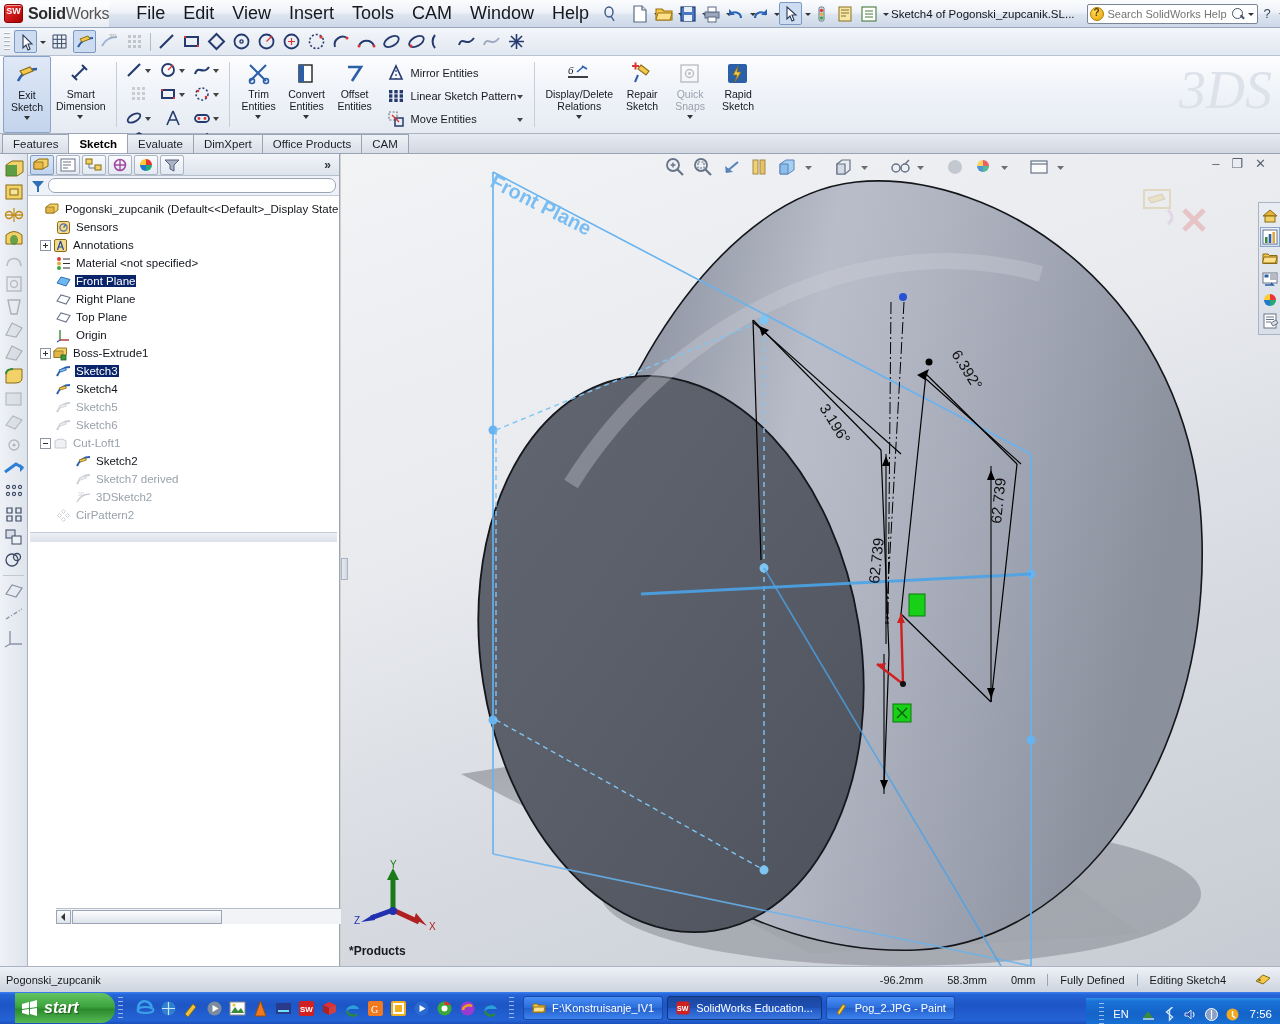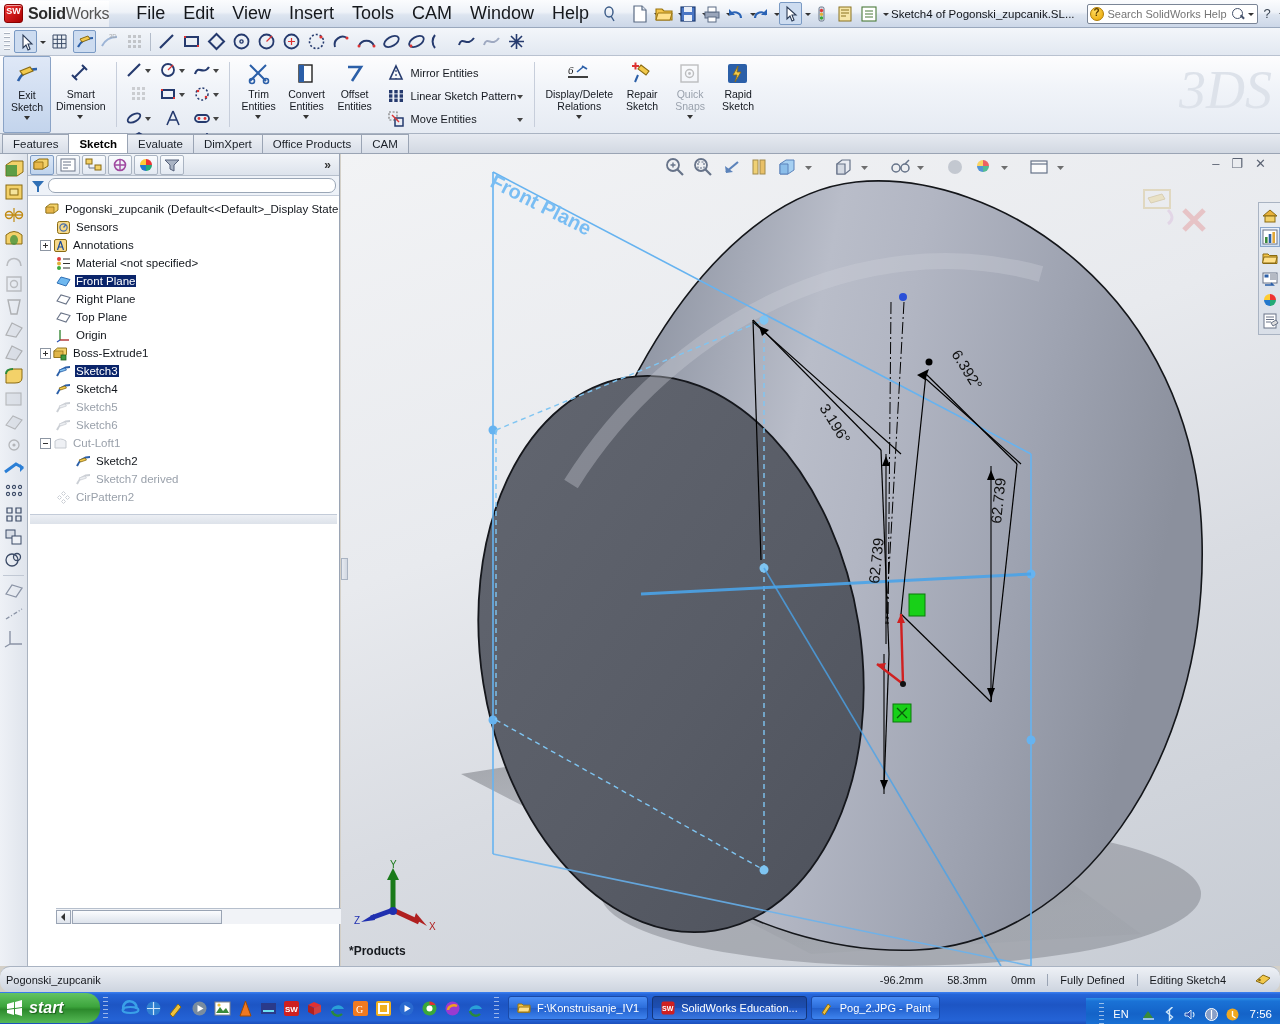--- a/index.html
+++ b/index.html
@@ -184,36 +184,36 @@
   .rightdock .ri.on{ background:linear-gradient(to bottom,#e8f0fb,#cfe0f4); border:1px solid #8aa6cb;}
   .cornerbtn{ position:absolute; left:0; top:404px; width:7px;height:22px;
     background:linear-gradient(to right,#e6eaf1,#d2d8e2); border:1px solid #a9b3c2;}
 
   .axis{ position:absolute; left:12px; bottom:30px; width:90px; height:80px;}
   .isolabel{ position:absolute; left:8px; bottom:8px; font-size:12px; font-weight:bold; color:#16191e;}
 
   .statusbar{
     position:absolute; left:0; top:966px; width:1280px; height:26px;
     background:linear-gradient(to bottom,#eef1f6,#cdd4df);
-    border-top:1px solid #a9b3c2; display:flex; align-items:center; font-size:11px; color:#15181d;border-radius:10px;
+    border-top:1px solid #a9b3c2; display:flex; align-items:center; font-size:11px; color:#15181d;
   }
   .statusbar .sleft{ padding-left:6px;}
   .statusbar .sright{ margin-left:auto; display:flex; align-items:center;}
   .statusbar .sright .sc{ padding:0 12px; }
   .statusbar .sright .sc.sep{ border-left:1px solid #9aa4b4;}
   .statusbar .endico{ width:18px;height:16px; margin:0 8px 0 16px; position:relative;}
 
   
   .taskbar{
     position:absolute; left:0; top:992px; width:1280px; height:32px;
     background:linear-gradient(to bottom,#3c81f3 0%,#2565d8 8%,#1d55c4 40%,#2463d6 88%,#1b4fbb 100%);
     display:flex; align-items:center;
   }
   .startbtn{
-    width:100px;height:30px; margin:1px 0 1px 0;
+    width:100px;height:30px; margin:1px 0 1px 15px;
     background:linear-gradient(to bottom,#63c363 0%,#3da53d 45%,#2c8a2c 55%,#55b955 100%);
     border-radius:0 14px 14px 0; display:flex; align-items:center; color:#fff;
     font-style:italic; font-weight:bold; font-size:16px; text-shadow:1px 1px 1px #1b5e1b;
     padding-left:6px;
   }
   .startbtn .flag{ width:17px;height:17px; margin-right:6px; position:relative;}
   .qlaunch{ display:flex; align-items:center; padding:0 4px; margin-left:4px;}
   .qlaunch .qi{ width:19px;height:19px; margin:0 2px; border-radius:2px; position:relative;}
   .tgrip{ width:5px;height:22px; margin:0 3px;
     background:repeating-linear-gradient(to bottom,rgba(255,255,255,.55) 0 1px,transparent 1px 4px);}
@@ -1105,20 +1105,29 @@
       </div>
       <div class="tnode dim" style="padding-left:46px">
         <span class="ti">
             <svg width="15" height="15" viewBox="0 0 15 15" opacity=".45">
               <path d="M1 12 C4 5, 9 3, 14 3" fill="none" stroke="#8d96a3" stroke-width="2"></path>
               <path d="M3 6 l6-2 1.5 2 -6 2z" fill="#d5d9e0" stroke="#8d96a3" stroke-width=".8"></path>
             </svg>
           </span>
         <span class="tl">Sketch7 derived</span>
       </div>
+      <div class="tn tnode dim" style="padding-left:46px">
+        <span class="ti">
+            <svg width="15" height="15" viewBox="0 0 15 15" opacity=".45">
+              <path d="M1 12 C4 6, 9 4, 14 4" fill="none" stroke="#8d96a3" stroke-width="1.6"></path>
+              <text x="2" y="6" font-size="5" fill="#8d96a3">3D</text>
+            </svg>
+          </span>
+        <span class="tl">3DSketch2</span>
+      </div>
       <div class="tnode dim" style="padding-left:26px">
         <span class="ti">
             <svg width="15" height="15" viewBox="0 0 15 15" opacity=".45">
               <g fill="none" stroke="#8d96a3" stroke-width="1">
                 <path d="M7.5 1.5 l2 2 -2 2 -2 -2z"></path>
                 <path d="M7.5 9.5 l2 2 -2 2 -2 -2z"></path>
                 <path d="M1.5 5.5 l2 2 -2 2 -2 -2z" transform="translate(2,0)"></path>
                 <path d="M9.5 5.5 l2 2 -2 2 -2 -2z" transform="translate(2,0)"></path>
               </g>
             </svg>

